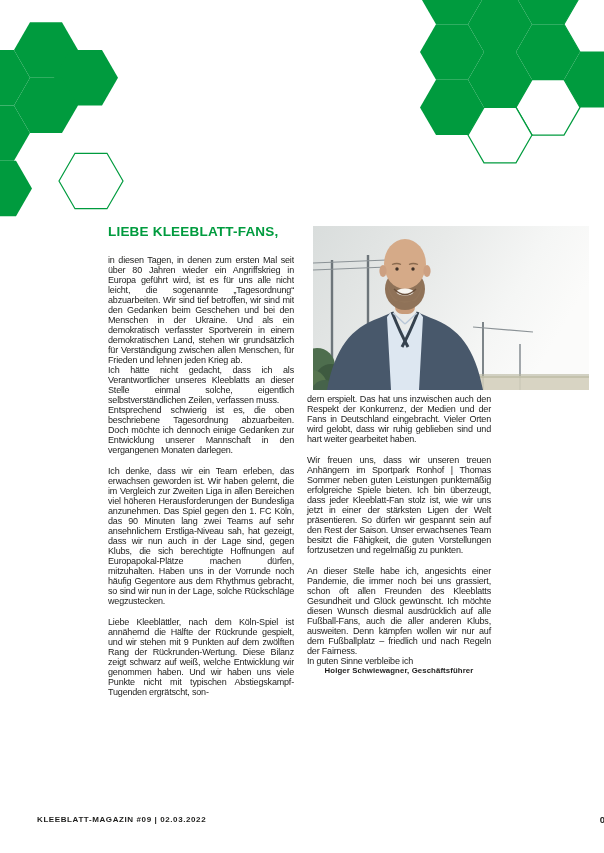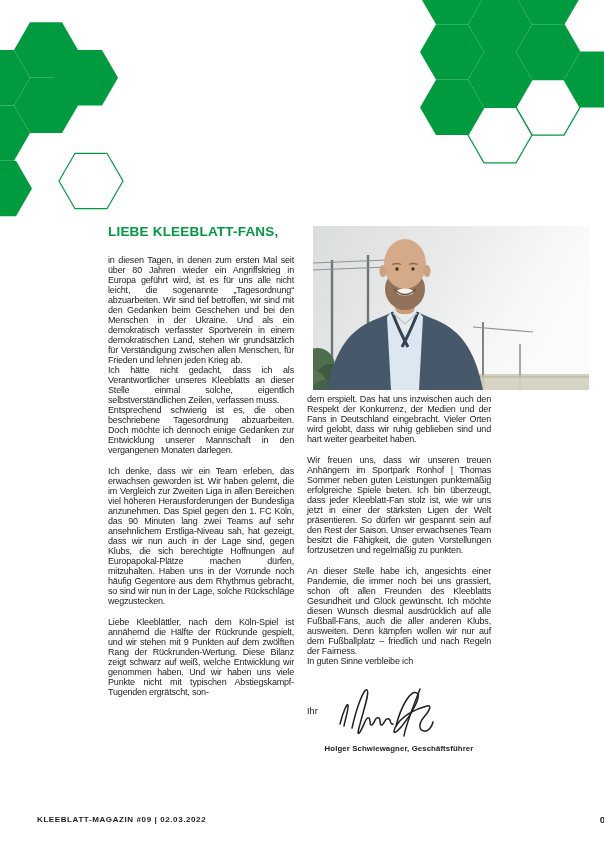--- a/index.html
+++ b/index.html
@@ -131,31 +131,20 @@
     <p class="gap">Ich denke, dass wir ein Team erleben, das erwachsen geworden ist. Wir haben gelernt, die im Vergleich zur Zweiten Liga in allen Bereichen viel höheren Herausforderungen der Bundesliga anzunehmen. Das Spiel gegen den 1. FC Köln, das 90 Minuten lang zwei Teams auf sehr ansehnlichem Erstliga-Niveau sah, hat gezeigt, dass wir nun auch in der Lage sind, gegen Klubs, die sich berechtigte Hoffnungen auf Europapokal-Plätze machen dürfen, mitzuhalten. Haben uns in der Vorrunde noch häufig Gegentore aus dem Rhythmus gebracht, so sind wir nun in der Lage, solche Rückschläge wegzustecken.</p>
     <p class="gap">Liebe Kleeblättler, nach dem Köln-Spiel ist annähernd die Hälfte der Rückrunde gespielt, und wir stehen mit 9 Punkten auf dem zwölften Rang der Rückrunden-Wertung. Diese Bilanz zeigt schwarz auf weiß, welche Entwicklung wir genommen haben. Und wir haben uns viele Punkte nicht mit typischen Abstiegskampf-Tugenden ergrätscht, son-</p>
   </div>
 
   <div class="col col2">
     <p>dern erspielt. Das hat uns inzwischen auch den Respekt der Konkurrenz, der Medien und der Fans in Deutschland eingebracht. Vieler Orten wird gelobt, dass wir ruhig geblieben sind und hart weiter gearbeitet haben.</p>
     <p class="gap">Wir freuen uns, dass wir unseren treuen Anhängern im Sportpark Ronhof | Thomas Sommer neben guten Leistungen punktemäßig erfolgreiche Spiele bieten. Ich bin überzeugt, dass jeder Kleeblatt-Fan stolz ist, wie wir uns jetzt in einer der stärksten Ligen der Welt präsentieren. So dürfen wir gespannt sein auf den Rest der Saison. Unser erwachsenes Team besitzt die Fähigkeit, die guten Vorstellungen fortzusetzen und regelmäßig zu punkten.</p>
     <p class="gap">An dieser Stelle habe ich, angesichts einer Pandemie, die immer noch bei uns grassiert, schon oft allen Freunden des Kleeblatts Gesundheit und Glück gewünscht. Ich möchte diesen Wunsch diesmal ausdrücklich auf alle Fußball-Fans, auch die aller anderen Klubs, ausweiten. Denn kämpfen wollen wir nur auf dem Fußballplatz – friedlich und nach Regeln der Fairness.</p>
     <p>In guten Sinne verbleibe ich</p>
 
-    <div class="sig-row">
-      <span class="salutation">Ihr</span>
-      <svg class="signature" width="104" height="62" viewBox="0 0 104 62" aria-hidden="true">
-        <g fill="none" stroke="#20201e" stroke-width="1.5" stroke-linecap="round">
-          <path d="M7,46 C10,34 14,25 15,27 C16,30 12,42 11,48"></path>
-          <path d="M19,50 C24,28 31,10 34,12 C37,14 30,34 27,46 C25,53 24,58 27,54 C31,48 33,38 36,40 C38,42 36,48 39,47 C42,45 42,38 46,40 C48,41 46,48 49,47 C52,45 52,39 56,41 C58,42 57,47 60,46"></path>
-          <path d="M63,48 C68,28 78,11 84,15 C89,19 77,38 69,48 C63,55 59,57 62,50 C68,38 82,31 94,28 C99,27 97,32 91,39 C86,45 85,52 91,53 C95,54 99,49 100,44"></path>
-          <path d="M87,11 C81,27 73,46 71,58"></path>
-        </g>
-      </svg>
-    </div>
 
     <p class="signame">Holger Schwiewagner, Geschäftsführer</p>
   </div>
 
   <div class="footer">
     <span class="footer-issue">KLEEBLATT-MAGAZIN #09 | 02.03.2022</span>
     <span class="footer-page">04</span>
   </div>
 
 </div>

